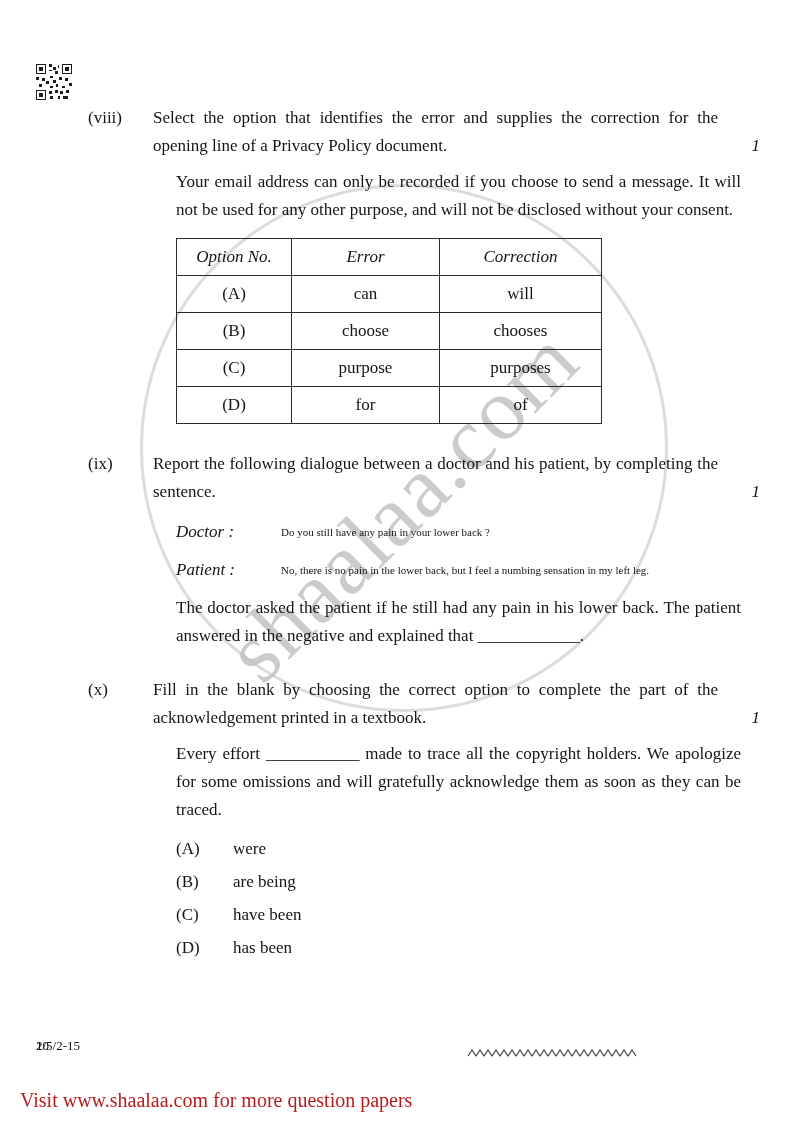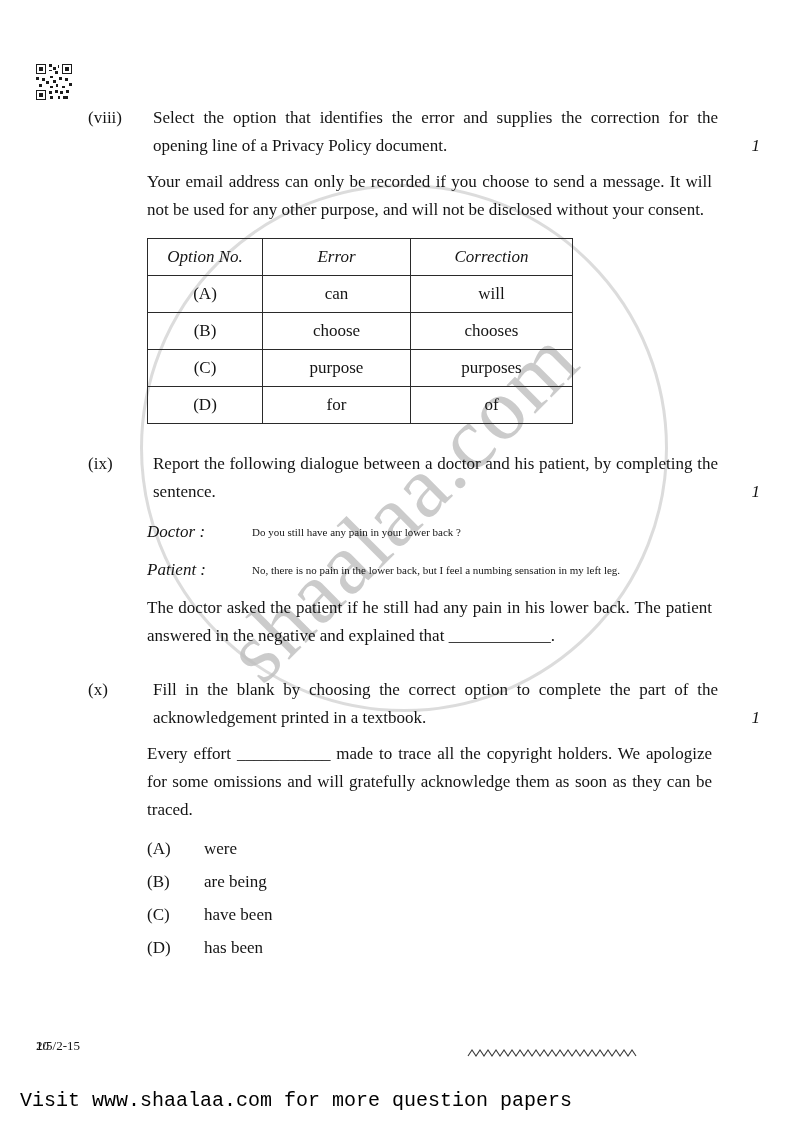--- a/index.html
+++ b/index.html
@@ -25,21 +25,21 @@
   .qr { position:absolute; top:64px; left:36px; width:36px; height:36px; z-index:1; }
   .content { position:absolute; top:104px; left:88px; width:672px; z-index:1; }
   .q { margin-bottom:26px; }
   .q-head { display:flex; align-items:flex-start; }
   .q-num { flex:0 0 65px; font-size:17px; line-height:28px; }
   .q-intro { flex:0 0 565px; font-size:17px; line-height:28px; text-align:justify; }
   .q-marks {
     margin-left:auto; align-self:flex-end; width:42px; text-align:right;
     font-style:italic; font-size:17px; line-height:28px;
   }
-  .q-body { margin-left:59px; width:565px; }
+  .q-body { margin-left:88px; width:565px; }
   .para { font-size:17px; line-height:28px; text-align:justify; margin-top:8px; }
   
   table.err-table { border-collapse:collapse; margin-top:14px; background:transparent; }
   .err-table th, .err-table td {
     border:1px solid #2a2a2a; text-align:center; font-size:17px; padding:8px 6px;
   }
   .err-table th { font-style:italic; font-weight:normal; height:31px; }
   .err-table td { height:33px; }
   .err-table .c0 { width:115px; }
   .err-table .c1 { width:148px; }
@@ -54,21 +54,21 @@
   .opts { margin-top:8px; }
   .opt-row { display:grid; grid-template-columns:57px 1fr; font-size:17px; line-height:33px; }
   
   .footer { position:absolute; top:1038px; left:36px; right:36px; height:26px; z-index:1; font-size:13px; }
   .footer-code { position:absolute; left:0; top:0; }
   .footer-page { position:absolute; left:0; right:0; top:0; }
   .footer-squiggle { position:absolute; left:430px; top:8px; }
   
   .banner {
     position:absolute; top:1089px; left:20px; z-index:1;
-    font-family:Liberation Mono, monospace; font-size:20px; color:#000000;
+    font-family:Liberation Serif, serif; font-size:20px; color:#b91c1c;
   }
 </style>
 </head>
 <body>
 
 <div class="page">
 
   <div class="watermark">
     <div class="wm-circle"></div>
     <div class="wm-text">shaalaa.com</div>

